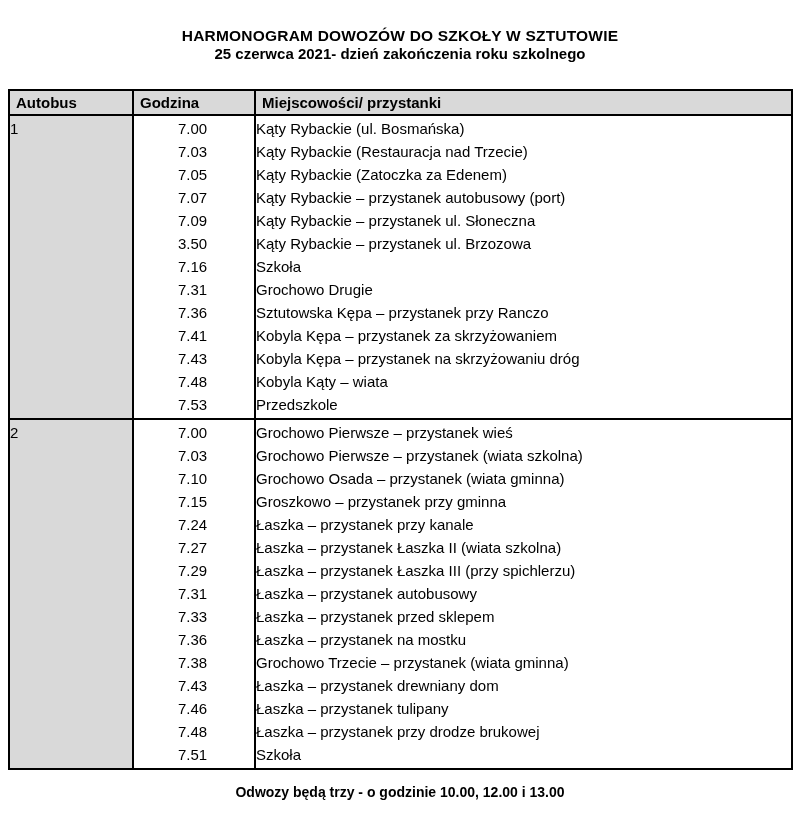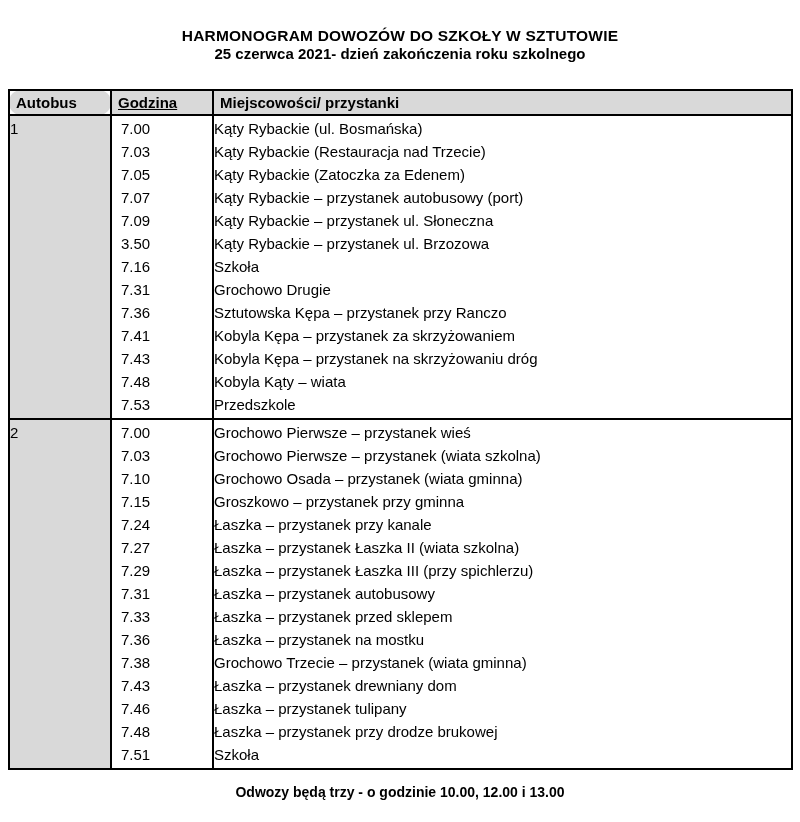--- a/index.html
+++ b/index.html
@@ -34,36 +34,36 @@
   }
   table.schedule th {
     background: var(--header-bg);
     border: 2px solid var(--border-color);
     text-align: left;
     font-weight: bold;
     font-size: 15px;
     height: 25px;
     padding: 1px 2px 1px 6px;
   }
-  th.col-bus   { width: 102px; border-radius: 12px; }
-  th.col-time  { width: 102px; padding-left: 9px; text-decoration: underline; }
+  th.col-bus   { width: 124px; }
+  th.col-time  { width: 122px; padding-left: 9px; }
   th.col-place { padding-left: 6px; }
   table.schedule td {
     border: 2px solid var(--border-color);
     border-top: 1px solid var(--border-color);
     vertical-align: top;
     font-size: 15px;
     line-height: 23px;
     padding: 1px 2px 2px 0;
   }
   td.bus-cell {
     background: var(--header-bg);
     padding-left: 6px;
   }
-  td.time-cell div  { padding-left: 9px; white-space: nowrap; }
+  td.time-cell div  { padding-left: 9px; white-space: nowrap; margin-left: 35px; }
   td.place-cell div { padding-left: 0; white-space: nowrap; }
   .doc-footer {
     text-align: center;
     font-weight: bold;
     font-size: 14px;
     margin-top: 14px;
   }
 </style>
 </head>
 <body>

